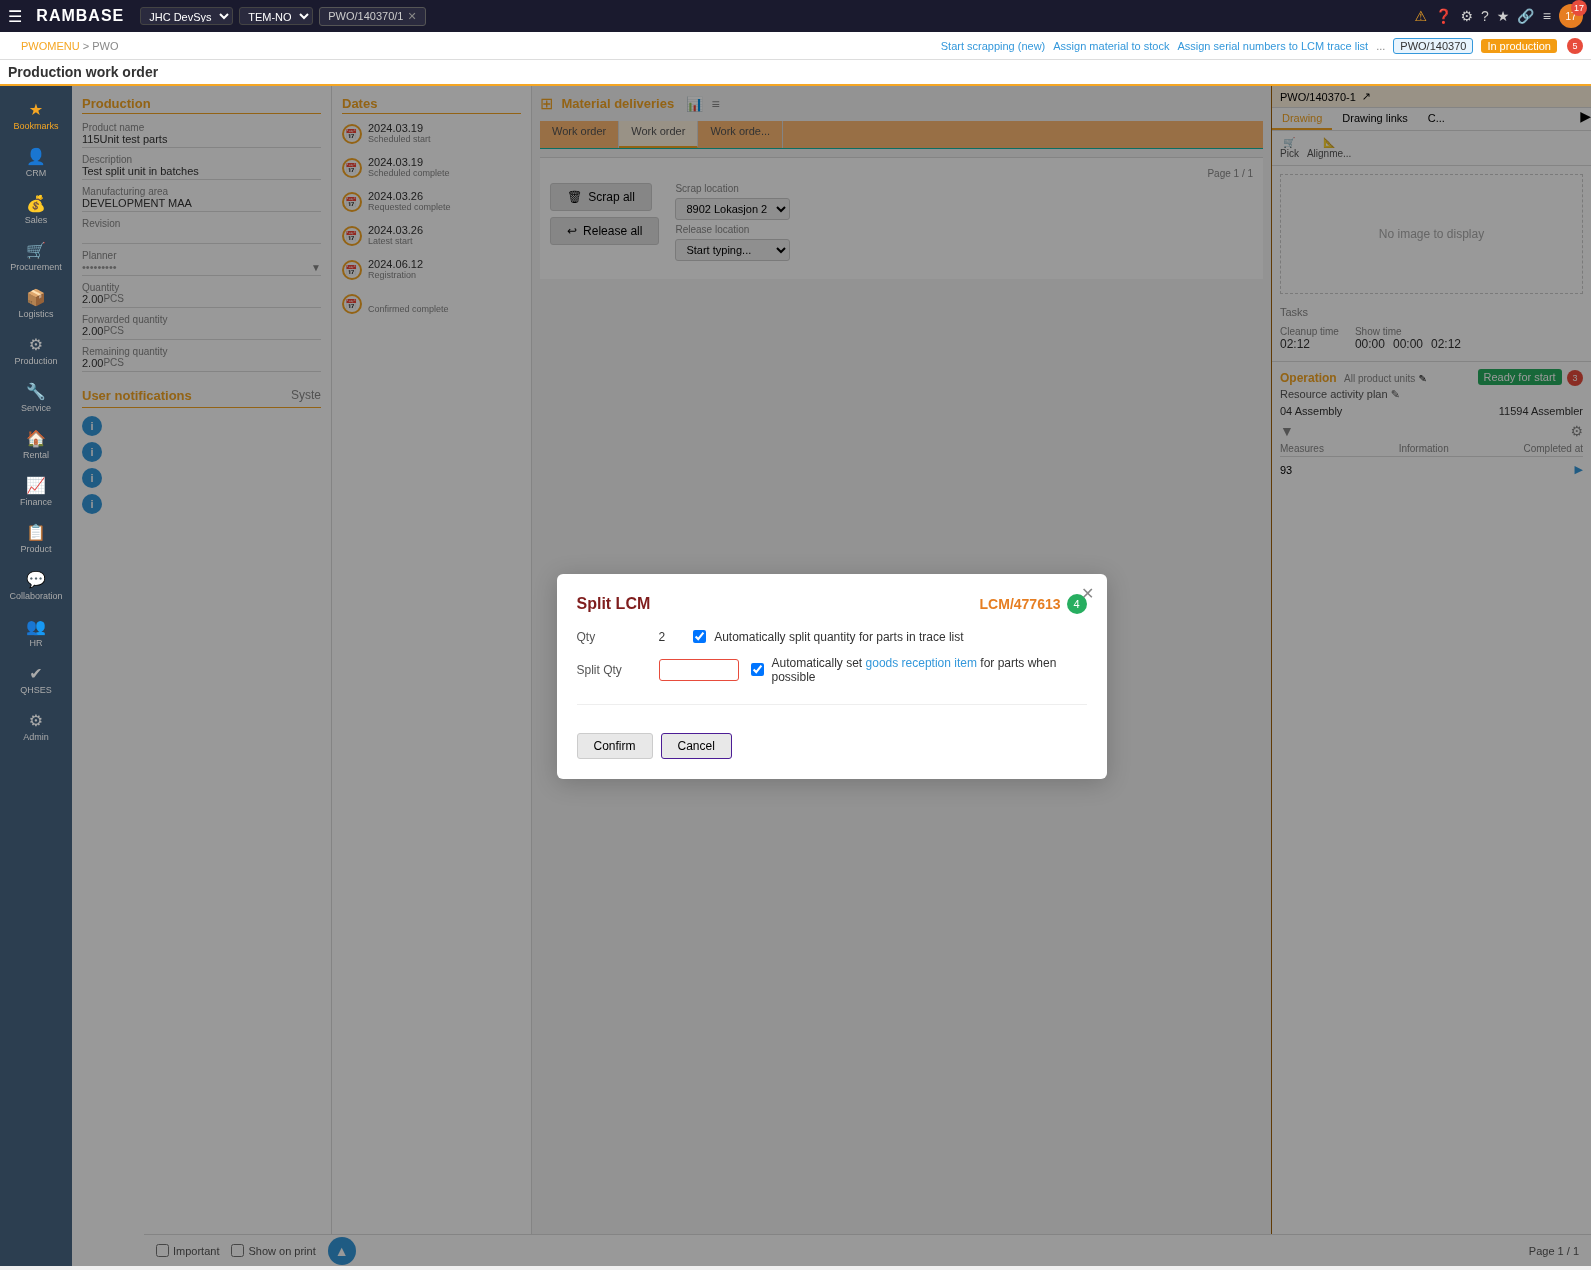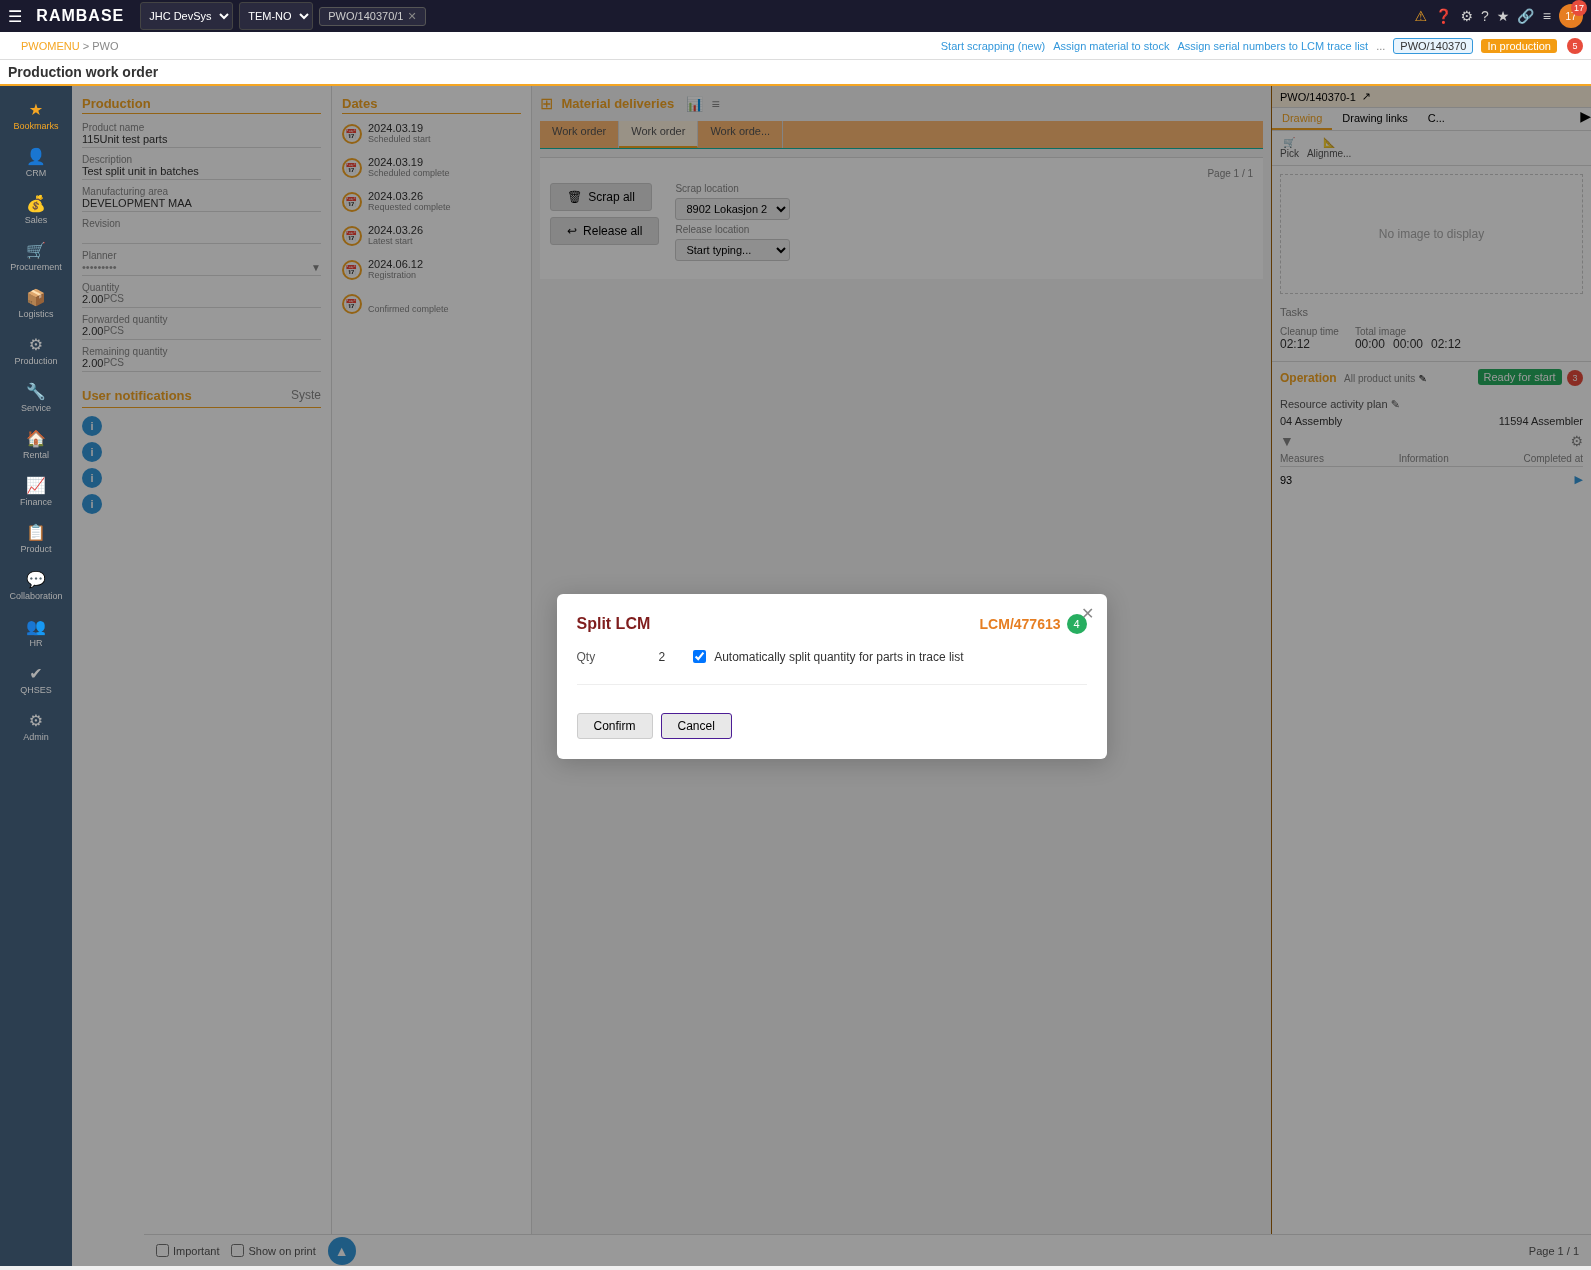--- a/index.html
+++ b/index.html
@@ -2,21 +2,21 @@
 <html><head>
   <meta charset="utf-8">
   <style>
     * { box-sizing: border-box; margin: 0; padding: 0; }
     body { font-family: Arial, sans-serif; font-size: 12px; background: #f0f0f0; overflow: hidden; width: 1591px; height: 1270px; position: relative; }
 
     
     .top-bar { display: flex; align-items: center; background: #1a1a2e; height: 32px; padding: 0 8px; gap: 6px; }
     .top-bar-logo { color: white; font-weight: bold; font-size: 16px; letter-spacing: 1px; margin-right: 10px; }
     .hamburger { color: white; font-size: 16px; margin-right: 8px; cursor: pointer; }
-    .top-bar-select { background: #2a2a3e; color: white; border: 1px solid #444; border-radius: 3px; padding: 2px 4px; font-size: 11px; height: 28px; }
+    .top-bar-select { background: #2a2a3e; color: white; border: 1px solid #444; border-radius: 3px; padding: 2px 4px; font-size: 11px; height: 18px; }
     .top-bar-right { margin-left: auto; display: flex; align-items: center; gap: 8px; }
     .top-bar-icon { color: #ccc; font-size: 14px; cursor: pointer; }
     .top-bar-avatar { width: 24px; height: 24px; border-radius: 50%; background: #e67e22; color: white; font-size: 10px; display: flex; align-items: center; justify-content: center; }
     .notif-badge { background: #e74c3c; color: white; border-radius: 50%; width: 16px; height: 16px; font-size: 9px; display: flex; align-items: center; justify-content: center; }
 
     
     .second-bar { display: flex; align-items: center; background: #fff; border-bottom: 1px solid #ddd; height: 28px; padding: 0 8px; gap: 8px; }
     .breadcrumb { font-size: 11px; color: #888; }
     .breadcrumb a { color: #f5a623; text-decoration: none; margin-left: 13px; }
     .second-bar-right { margin-left: auto; display: flex; align-items: center; gap: 8px; font-size: 11px; }
@@ -58,21 +58,21 @@
 
     
     .pwo-right { width: 320px; background: #fff; border-left: 1px solid #a16207; overflow-y: auto; }
     .right-tabs { display: flex; border-bottom: 1px solid #ddd; }
     .right-tab { padding: 4px 10px; font-size: 11px; cursor: pointer; border-bottom: 2px solid transparent; }
     .right-tab.active { border-bottom: 2px solid #f5a623; color: #f5a623; }
     .no-image { display: flex; align-items: center; justify-content: center; height: 120px; color: #aaa; font-size: 12px; border: 1px dashed #ccc; margin: 8px; }
 
     
     .op-section { padding: 8px; }
-    .op-header { display: flex; justify-content: space-between; align-items: center; margin-bottom: 12px; }
+    .op-header { display: flex; justify-content: space-between; align-items: center; margin-bottom: 2px; }
     .op-title { color: #f5a623; font-weight: bold; font-size: 12px; }
     .ready-badge { background: #27ae60; color: white; border-radius: 3px; padding: 2px 6px; font-size: 11px; }
     .time-row { display: flex; gap: 16px; margin-bottom: 6px; }
     .time-field { font-size: 10px; }
     .time-val { font-size: 12px; color: #333; }
     .notif-item { display: flex; align-items: center; gap: 6px; margin-bottom: 6px; }
     .info-circle { width: 20px; height: 20px; border-radius: 50%; background: #3498db; color: white; display: flex; align-items: center; justify-content: center; font-size: 11px; font-weight: bold; }
 
     
     .scrap-area { background: #fff; border-top: 1px solid #ddd; padding: 10px; }
@@ -417,21 +417,21 @@
 
         <div style="padding:4px 8px;font-size:11px;color:#888;">Tasks</div>
 
         <div style="padding:4px 8px;border-bottom:1px solid #ddd;">
           <div class="time-row">
             <div class="time-field">
               <div class="field-label">Cleanup time</div>
               <div class="time-val">02:12</div>
             </div>
             <div class="time-field">
-              <div class="field-label">Total image</div>
+              <div class="field-label">Show time</div>
               <div style="display:flex;gap:8px;">
                 <span class="time-val">00:00</span>
                 <span class="time-val">00:00</span>
                 <span class="time-val">02:12</span>
               </div>
             </div>
           </div>
         </div>
 
         <div class="op-section">
@@ -503,20 +503,32 @@
 
           <div class="modal-row">
             <span class="modal-label">Qty</span>
             <span class="modal-qty-val">2</span>
             <div class="modal-checkbox-row">
               <input type="checkbox" checked="" style="">
               <label>Automatically split quantity for parts in trace list</label>
             </div>
           </div>
 
+          <div class="modal-row">
+            <span class="modal-label">Split Qty</span>
+            <input type="text" class="modal-input" value="" style="">
+            <div class="modal-checkbox-row">
+              <input type="checkbox" checked="" style="">
+              <label>
+                <span>Automatically set</span>
+                <a href="#">goods reception item</a>
+                <span>for parts when possible</span>
+              </label>
+            </div>
+          </div>
 
           <hr class="modal-divider">
 
           <div class="modal-actions">
             <button class="btn-confirm">Confirm</button>
             <button class="btn-cancel">Cancel</button>
           </div>
         </div>
       </div>
     </div>

